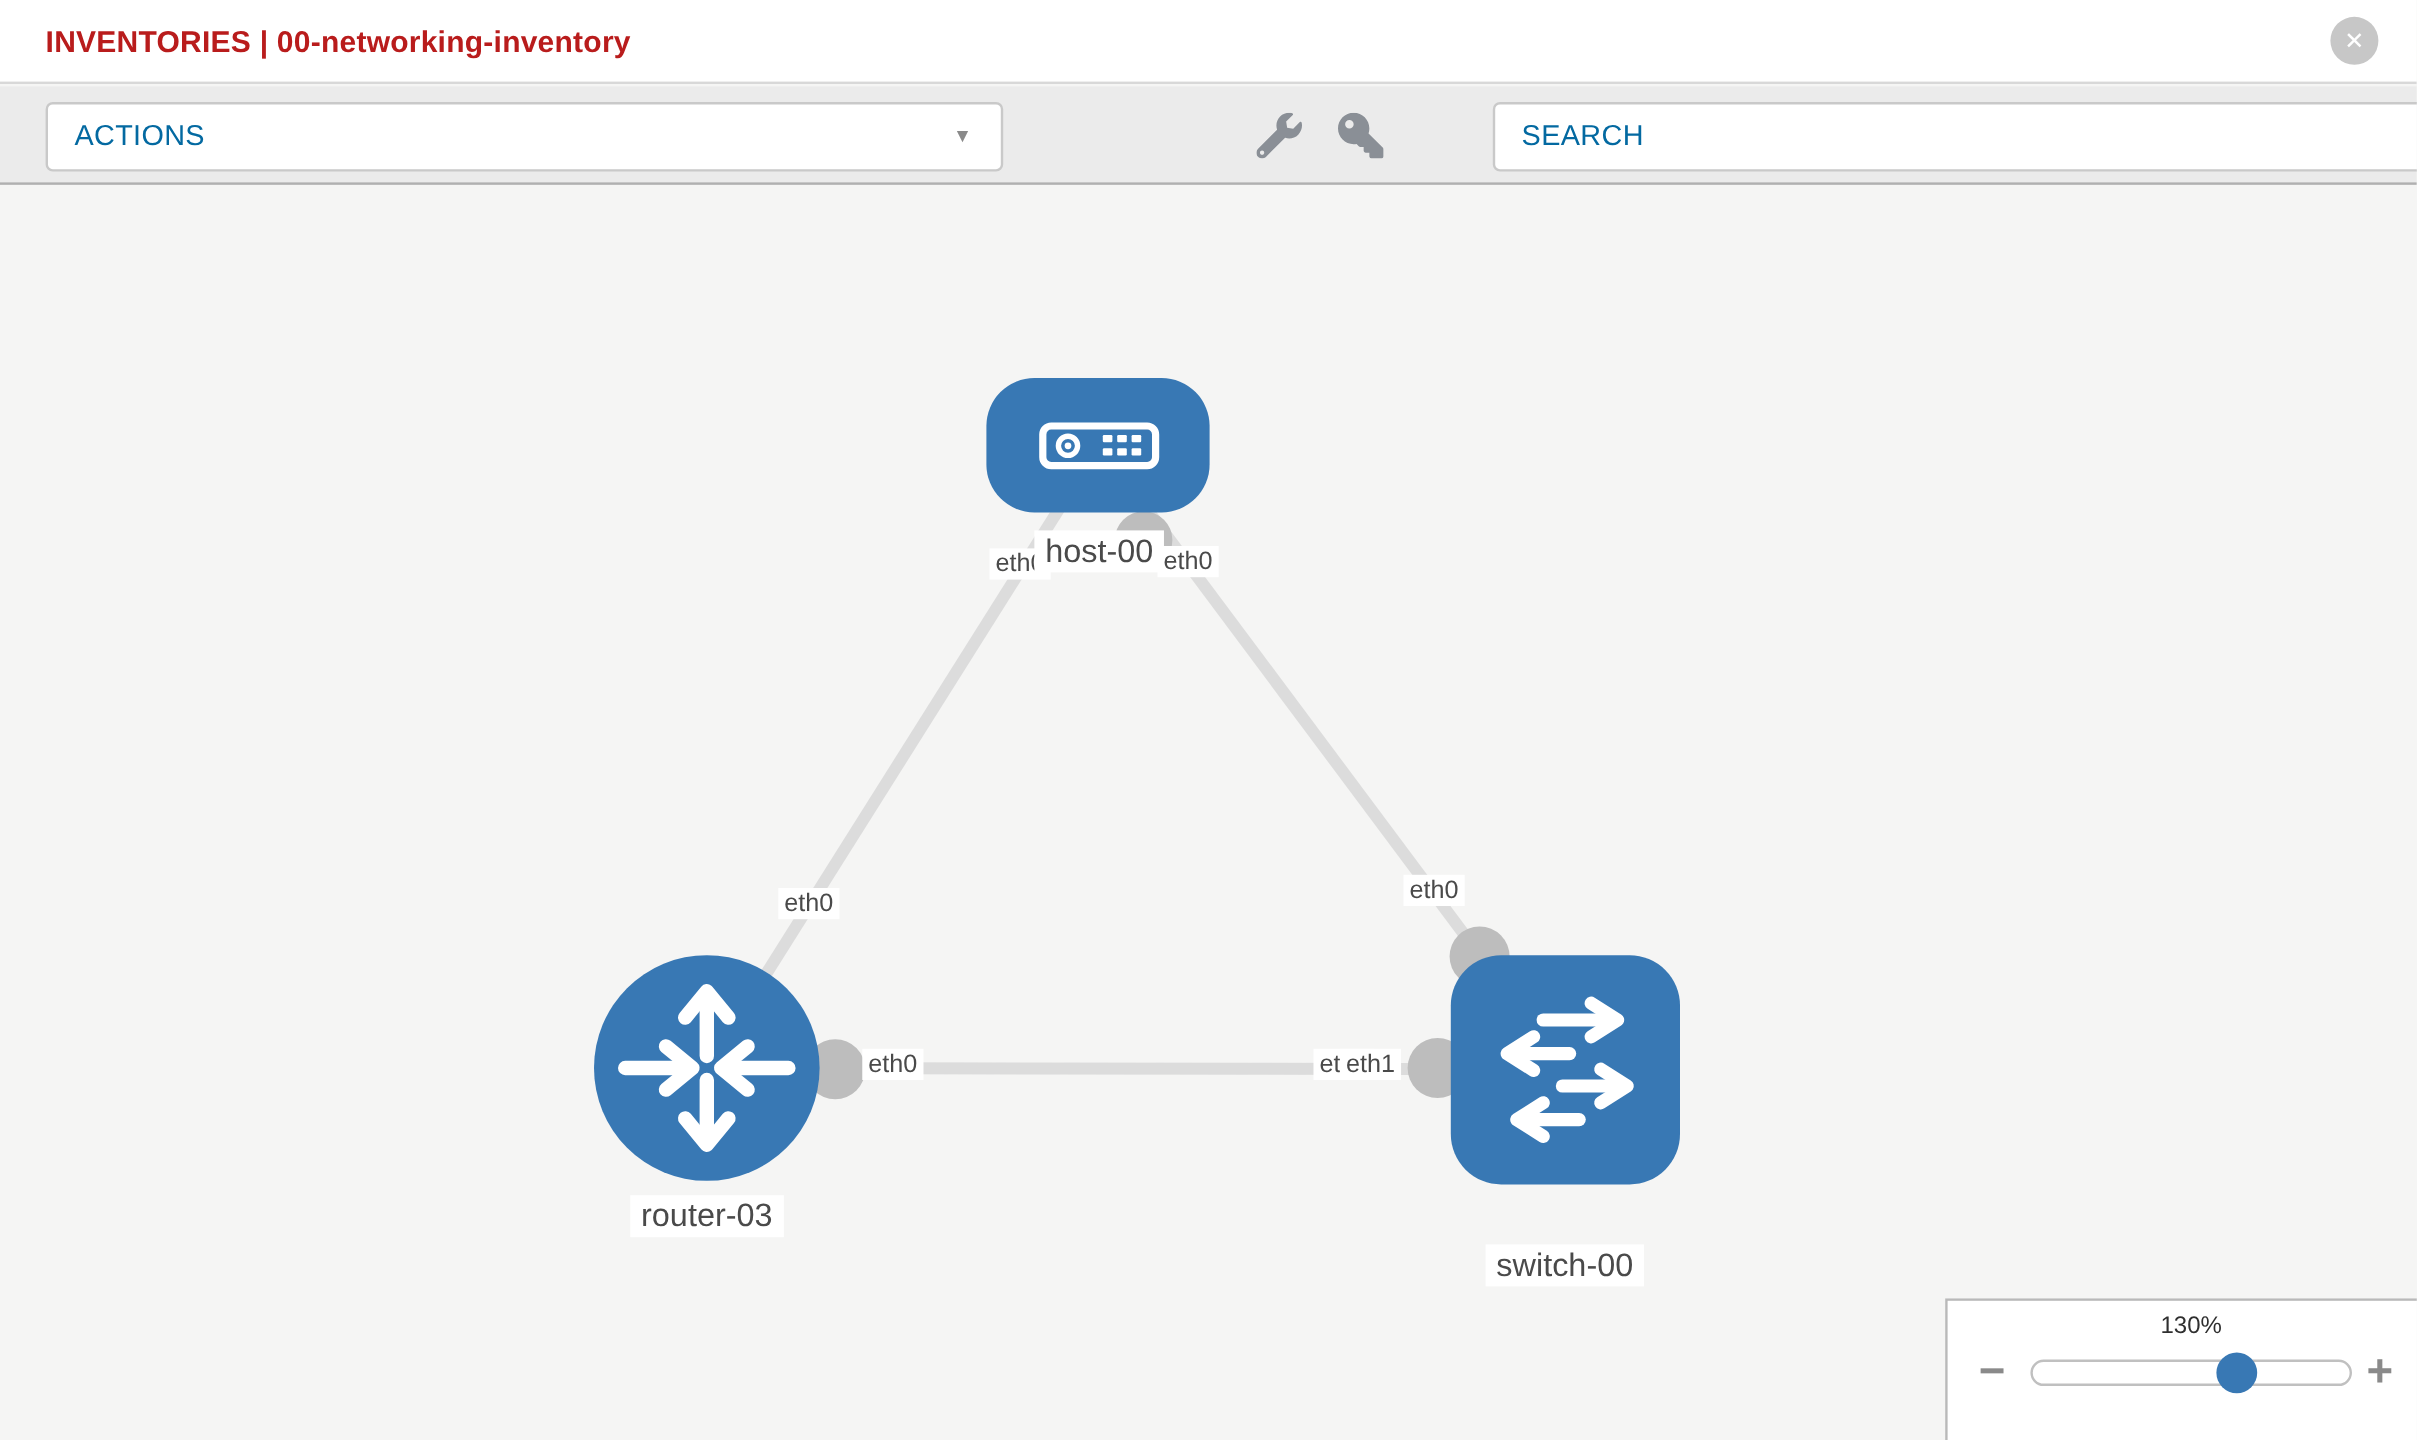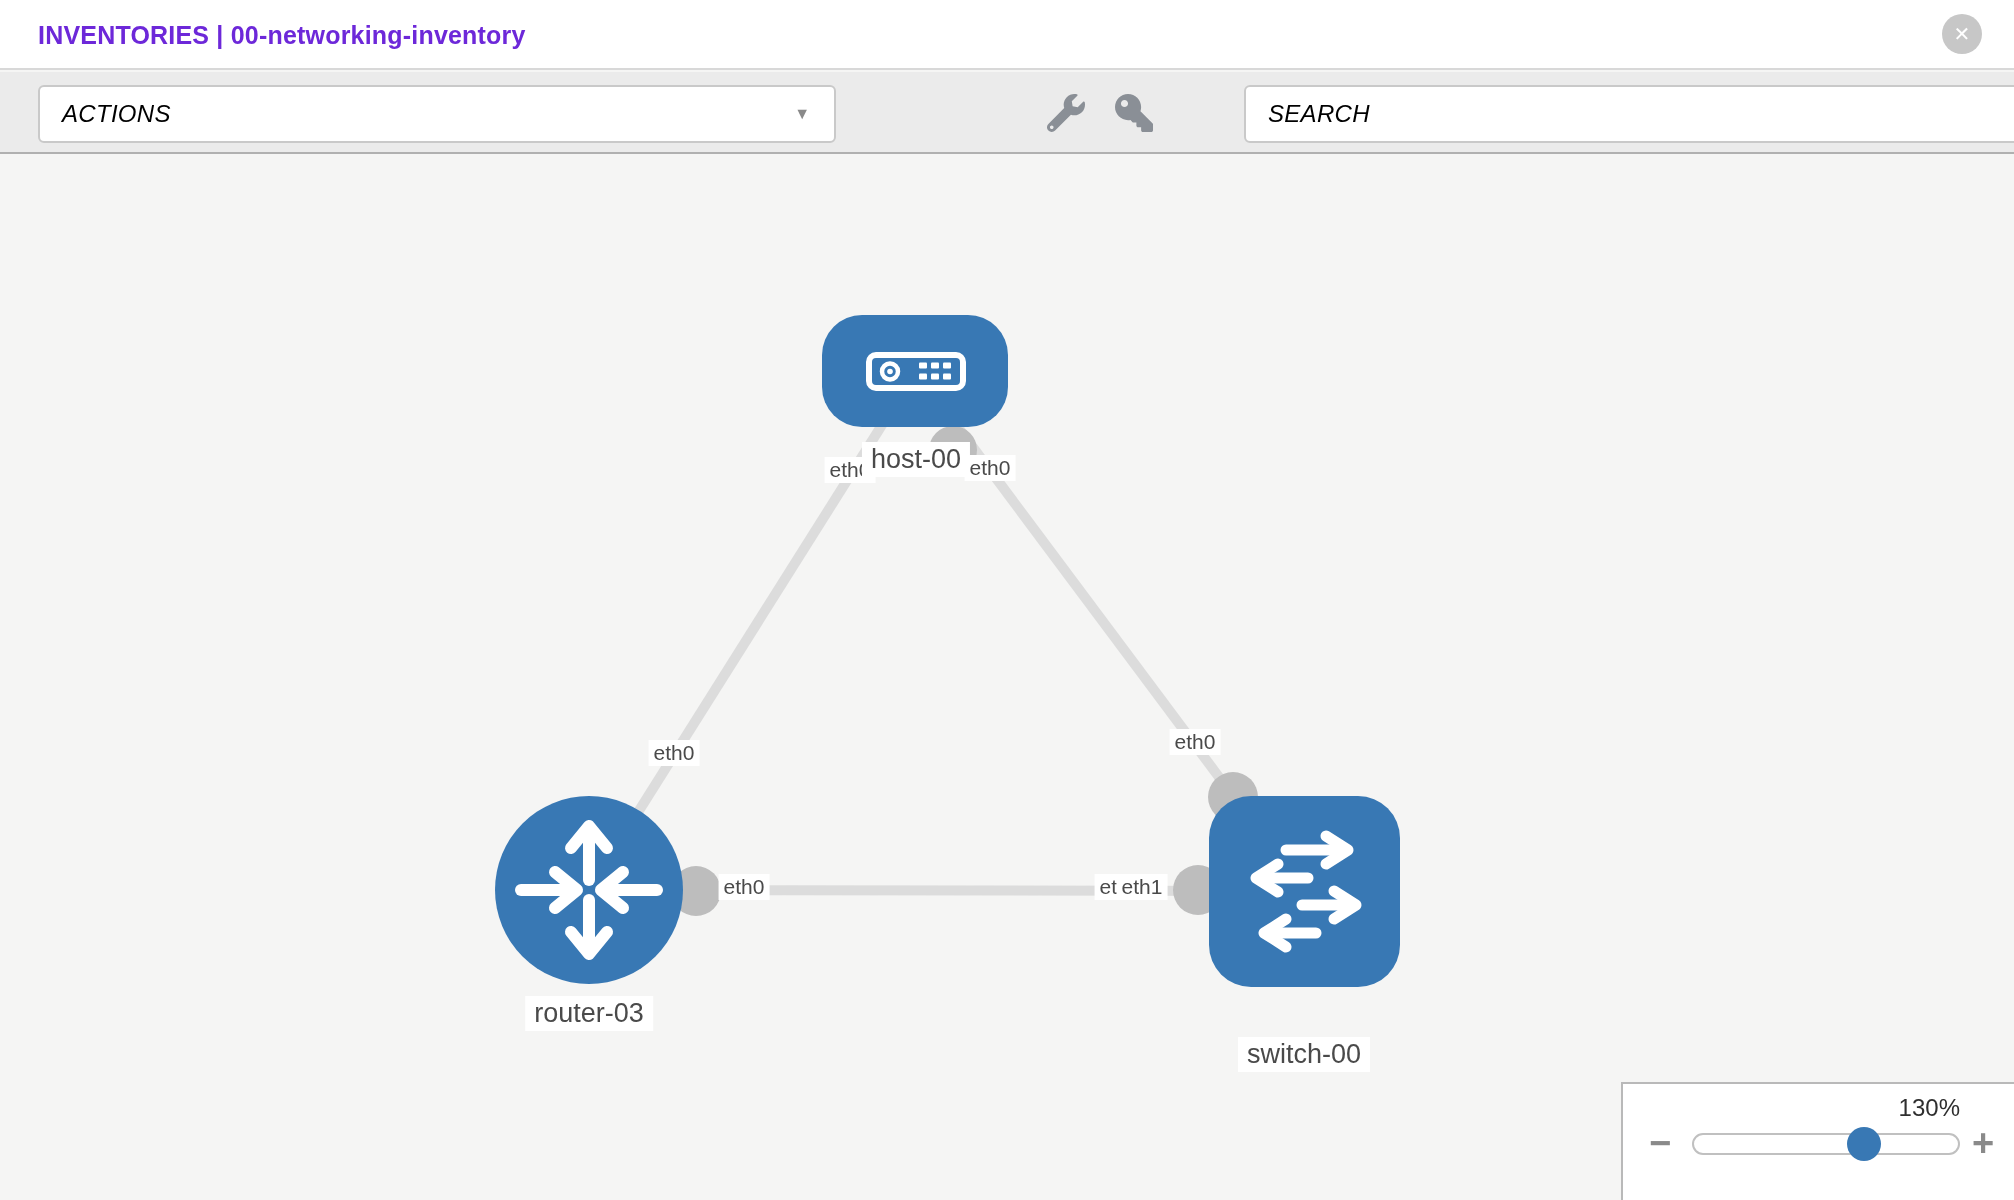--- a/index.html
+++ b/index.html
@@ -9,39 +9,39 @@
     font-family:"Liberation Sans","DejaVu Sans",sans-serif;
     -webkit-font-smoothing:antialiased;
   }
   
   .header{
     position:absolute;top:0;left:0;width:2014px;height:70px;
     background:#ffffff;border-bottom:2px solid #d8d8d8;box-sizing:border-box;
   }
   .header-title{
     position:absolute;left:38px;top:0;height:70px;line-height:70px;
-    font-size:25px;font-weight:bold;color:#6d28d9;letter-spacing:.2px;
+    font-size:25px;font-weight:bold;color:#b91c1c;letter-spacing:.2px;
   }
   .close-btn{
     position:absolute;left:1942px;top:14px;width:40px;height:40px;border-radius:50%;
     background:#c7c7c7;color:#ffffff;display:flex;align-items:center;justify-content:center;
     font-size:20px;font-weight:bold;cursor:pointer;user-select:none;
   }
   
   .toolbar{
     position:absolute;top:72px;left:0;width:2014px;height:82px;
     background:#ebebeb;border-bottom:2px solid #b0b0b0;box-sizing:border-box;
   }
   .select-box{
     position:absolute;top:13px;height:58px;background:#ffffff;
     border:2px solid #c9c9c9;border-radius:6px;box-sizing:border-box;
     display:flex;align-items:center;cursor:pointer;
   }
   .select-box .select-label{
-    margin-left:22px;font-size:24px;color:#000000;letter-spacing:.3px;font-style:italic;
+    margin-left:22px;font-size:24px;color:#0369a1;letter-spacing:.3px;
   }
   .select-box .caret{
     position:absolute;right:24px;top:50%;transform:translateY(-50%);
     font-size:16px;color:#8a8a8a;
   }
   .actions-box{left:38px;width:798px;}
   .search-box{left:1244px;width:900px;}
   .tool-icon{position:absolute;top:22px;width:38px;height:38px;cursor:pointer;}
   .tool-icon svg{width:38px;height:38px;fill:#8a8f96;}
   .wrench{left:1047px;}
@@ -56,22 +56,22 @@
     background:#ffffff;color:#4a4a4a;white-space:nowrap;
   }
   .node-label{font-size:27px;padding:2px 9px;}
   .if-label{font-size:21px;padding:1px 5px;}
   
   .zoom-panel{
     position:absolute;left:1621px;top:1082px;width:420px;height:140px;
     background:#ffffff;border:2px solid #b9b9b9;box-sizing:border-box;
   }
   .zoom-level{
-    position:absolute;left:69px;top:10px;width:268px;text-align:right;
-    font-size:24px;color:#2f2f2f;
+    position:absolute;left:69px;top:10px;width:268px;text-align:center;
+    font-size:20px;color:#2f2f2f;
   }
   .zoom-minus,.zoom-plus{
     position:absolute;top:38px;font-size:38px;font-weight:bold;color:#8a8a8a;
     cursor:pointer;line-height:42px;user-select:none;
   }
   .zoom-minus{left:26px;}
   .zoom-plus{left:349px;}
   .zoom-track{
     position:absolute;left:69px;top:49px;width:268px;height:22px;
     background:#ffffff;border:2px solid #c0c0c0;border-radius:12px;box-sizing:border-box;

